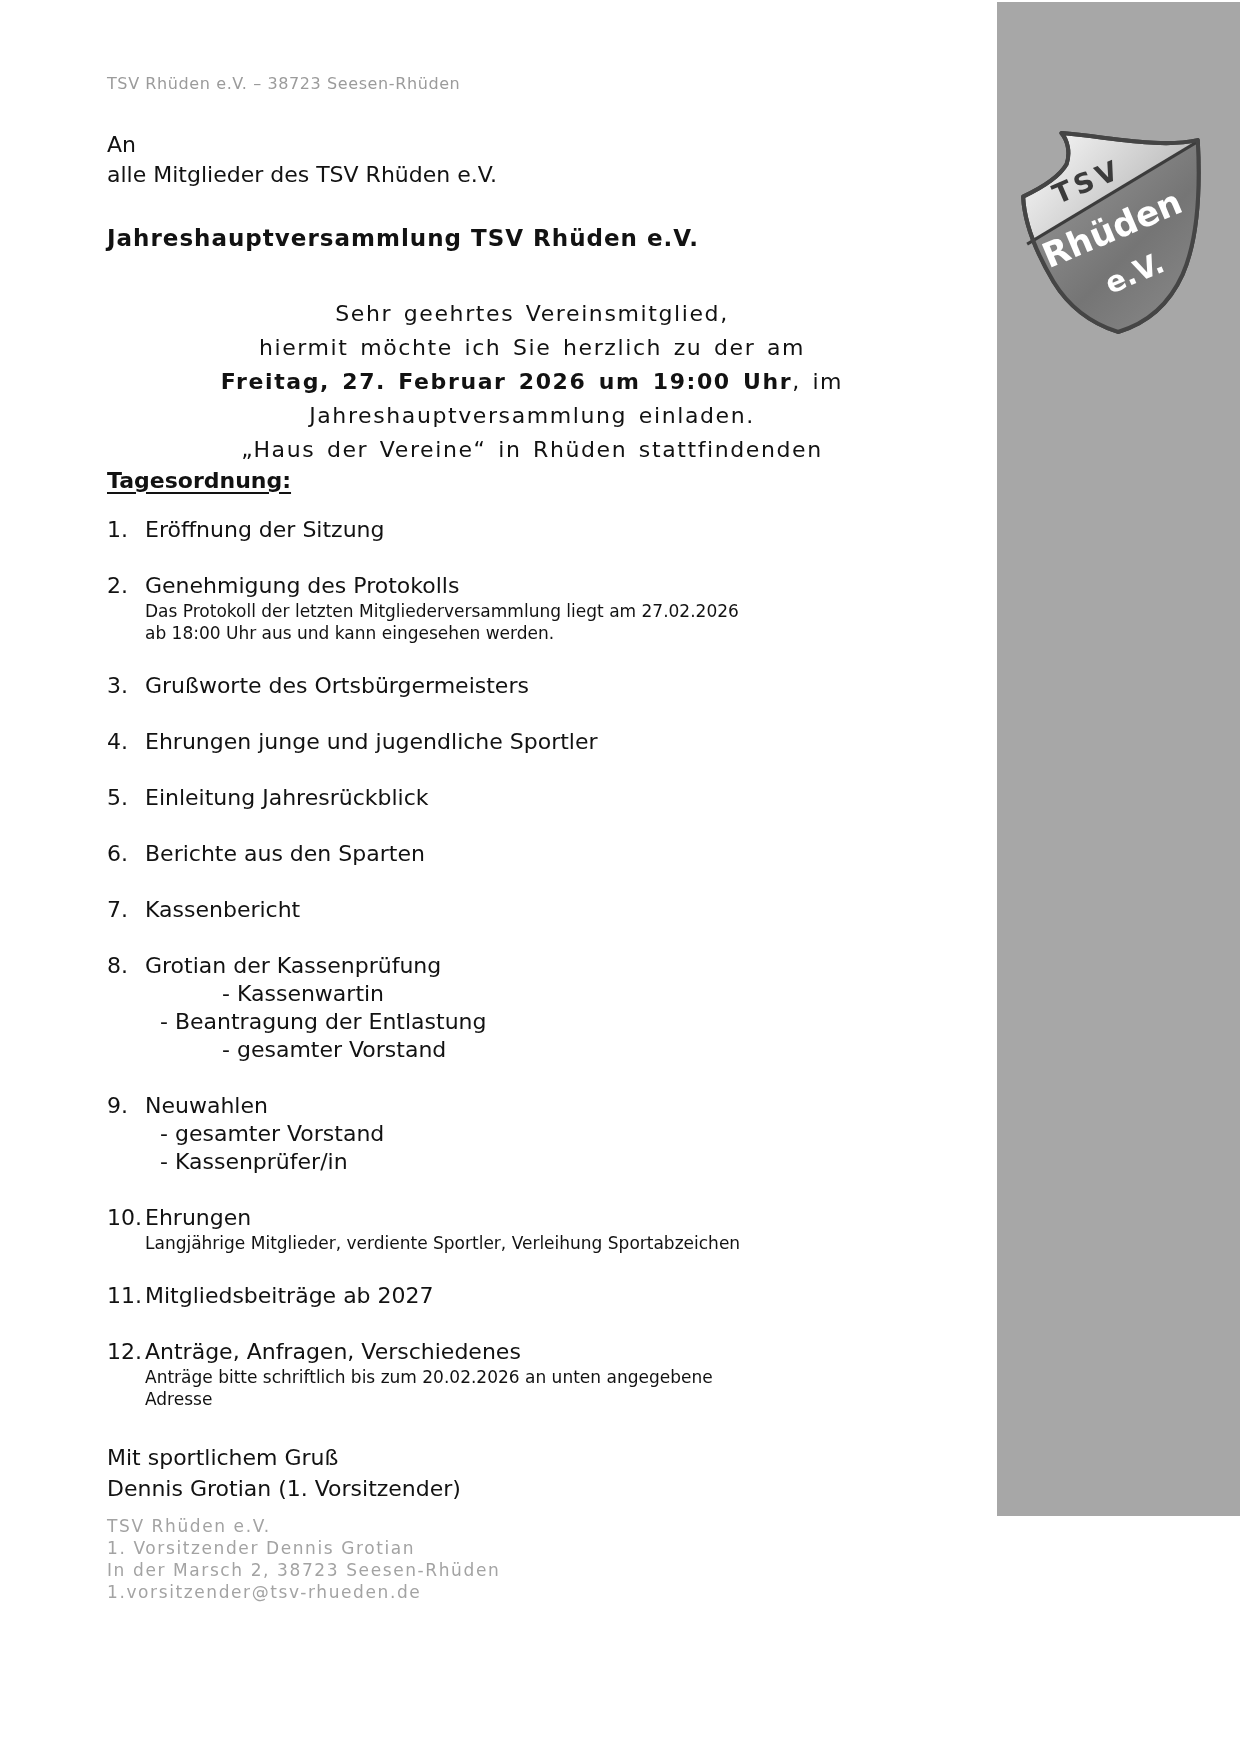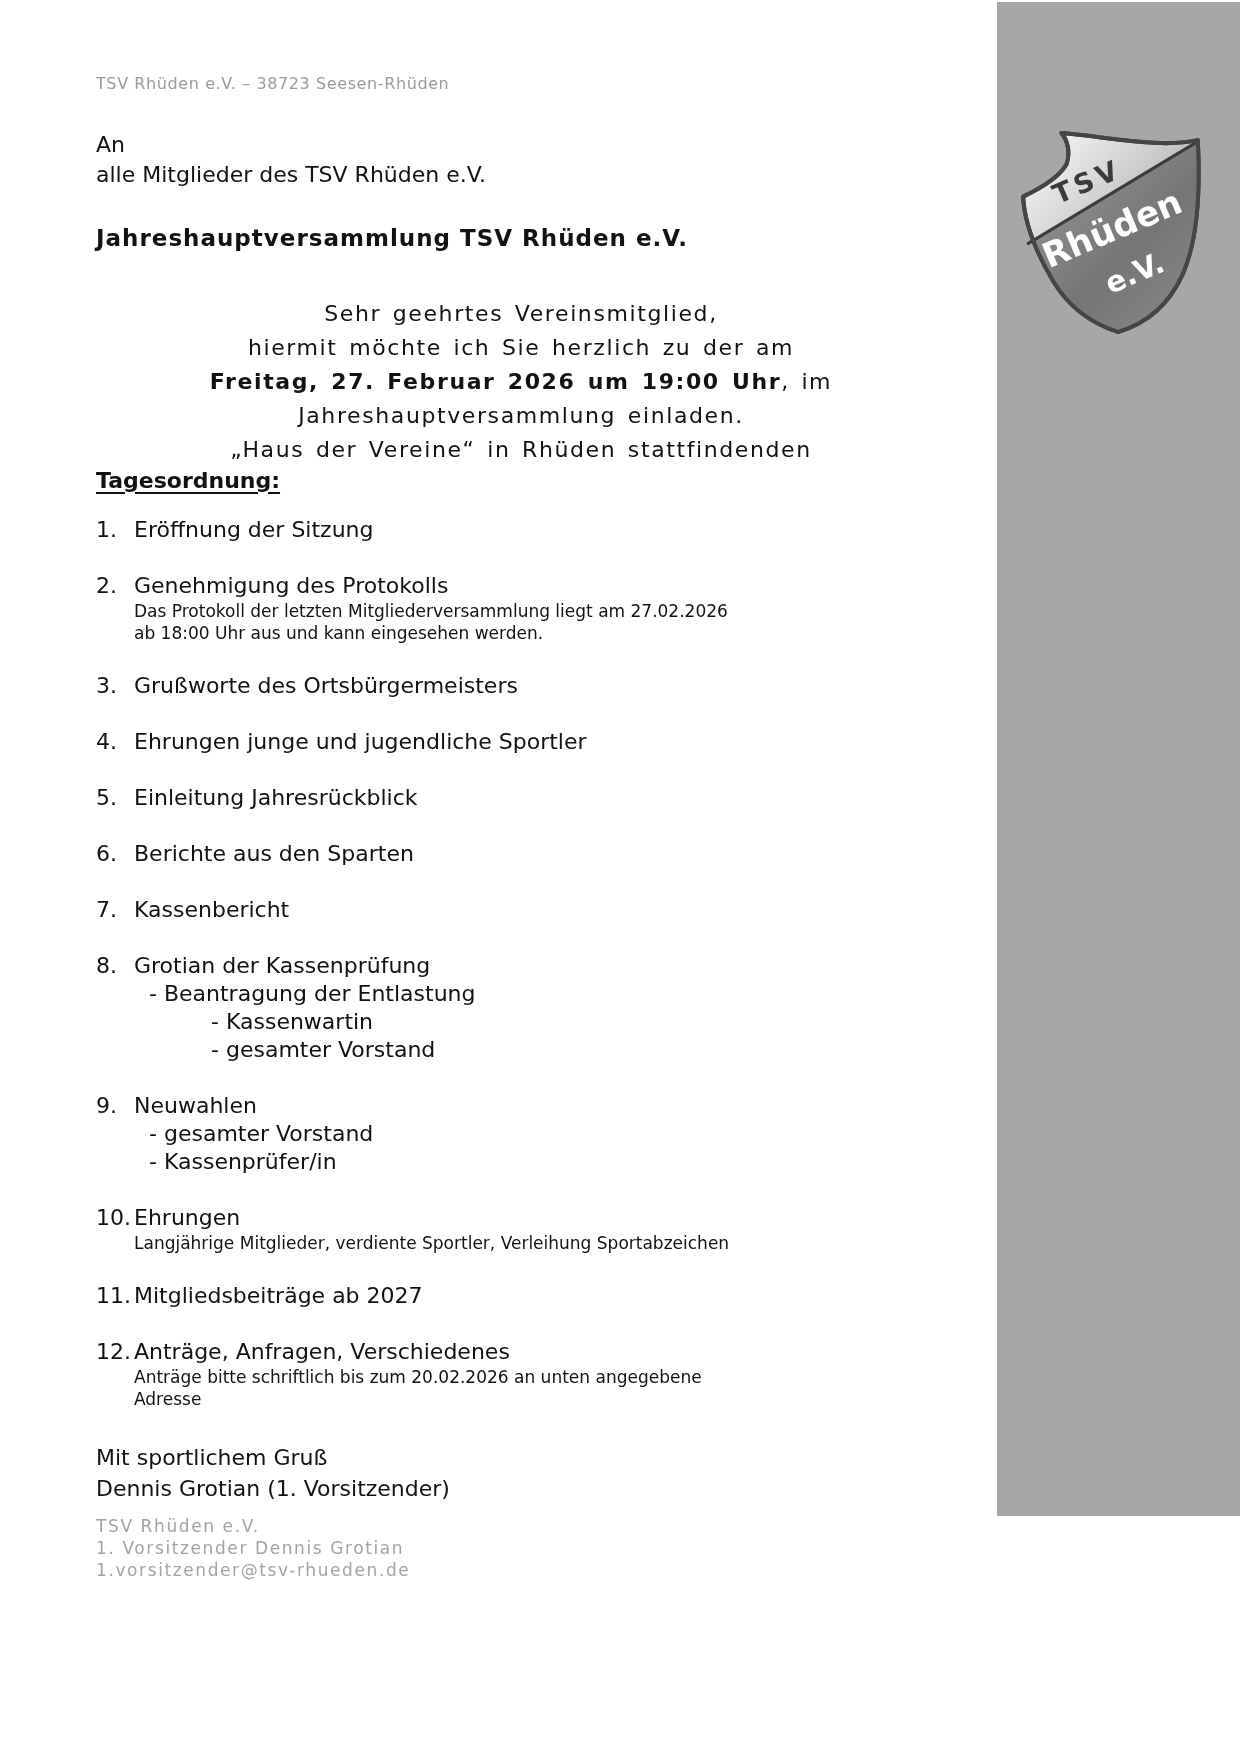--- a/index.html
+++ b/index.html
@@ -4,21 +4,21 @@
 <style>
   html,body { margin:0; padding:0; }
   body {
     width:1240px; height:1754px;
     background:#ffffff;
     font-family:"DejaVu Sans","Liberation Sans",sans-serif;
     color:#121212;
     position:relative;
     overflow:hidden;
   }
-  .content { position:absolute; left:96px; top:0; width:850px; }
+  .content { position:absolute; left:107px; top:0; width:850px; }
 
   .sender {
     padding-top:74px;
     font-size:16px; line-height:20px;
     color:#9b9b9b; letter-spacing:0.6px;
   }
   .recipient { margin-top:36px; font-size:22px; line-height:30px; }
   .subject   { margin-top:33px; font-size:23px; font-weight:bold; letter-spacing:1px; line-height:30px; }
 
   .greeting  { margin-top:44px; font-size:22px; line-height:34px; letter-spacing:1.6px; word-spacing:3px;text-align:center; }
@@ -149,22 +149,22 @@
         <div class="item-row">
           <span class="item-num">7.</span>
           <span class="item-title">Kassenbericht</span>
         </div>
       </div>
       <div class="agenda-item">
         <div class="item-row">
           <span class="item-num">8.</span>
           <span class="item-title">Grotian der Kassenprüfung</span>
         </div>
+        <div class="sub level-2">- Kassenwartin</div>
         <div class="sub level-1">- Beantragung der Entlastung</div>
-        <div class="sub level-2">- Kassenwartin</div>
         <div class="sub level-2">- gesamter Vorstand</div>
       </div>
       <div class="agenda-item">
         <div class="item-row">
           <span class="item-num">9.</span>
           <span class="item-title">Neuwahlen</span>
         </div>
         <div class="sub level-1">- gesamter Vorstand</div>
         <div class="sub level-1">- Kassenprüfer/in</div>
       </div>
@@ -192,16 +192,17 @@
     </div>
 
   <div class="closing">
     <div>Mit sportlichem Gruß</div>
     <div>Dennis Grotian (1. Vorsitzender)</div>
   </div>
 
   <div class="footer">
     <div>TSV Rhüden e.V.</div>
     <div>1. Vorsitzender Dennis Grotian</div>
+    <div>In der Marsch 2, 38723 Seesen-Rhüden</div>
     <div>1.vorsitzender@tsv-rhueden.de</div>
   </div>
 
 </div>
 
 </body></html>

